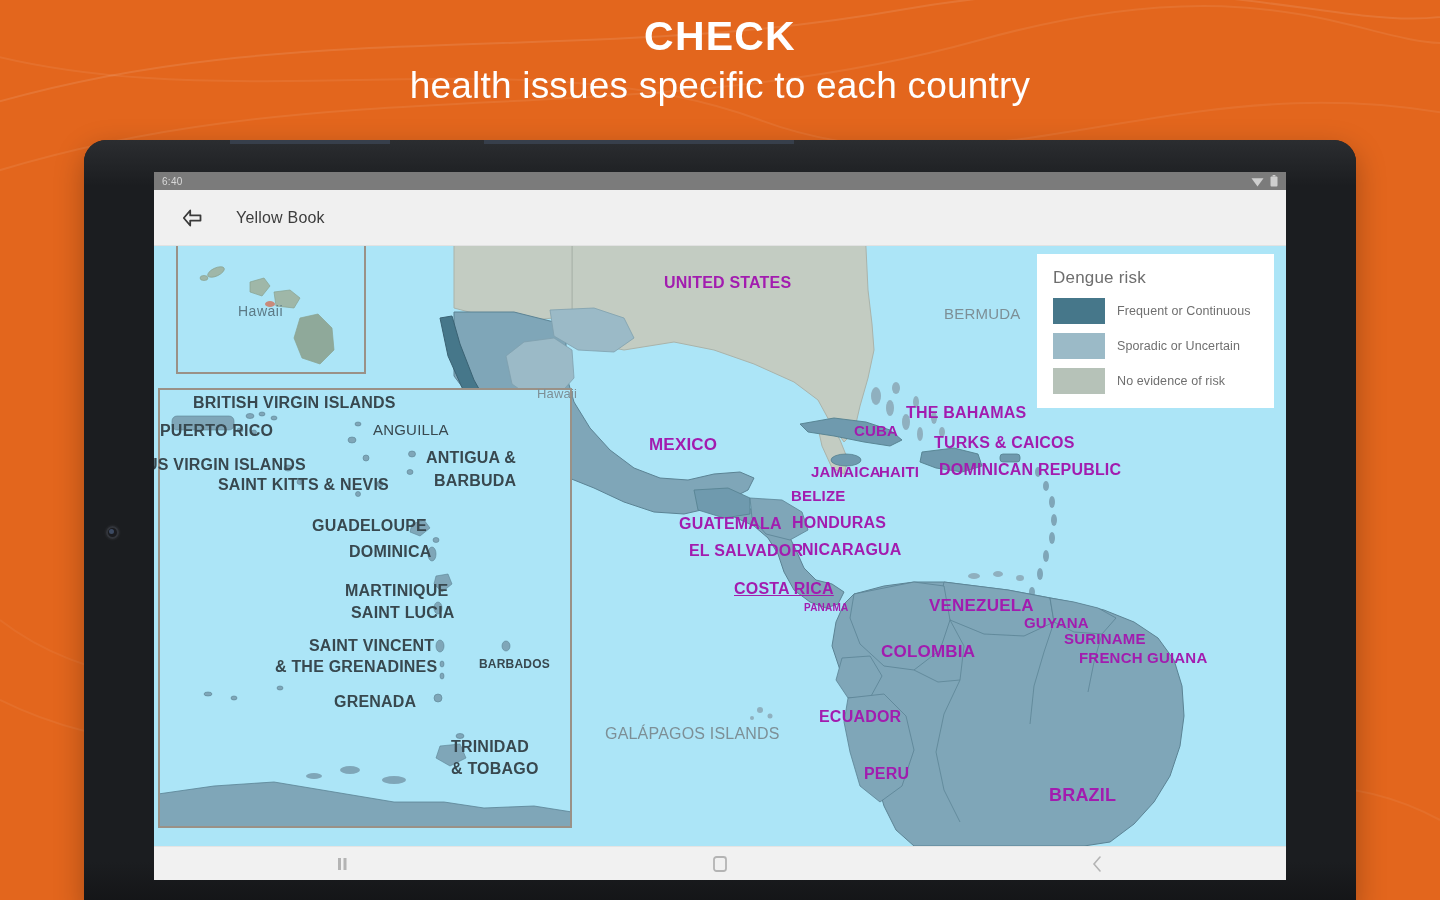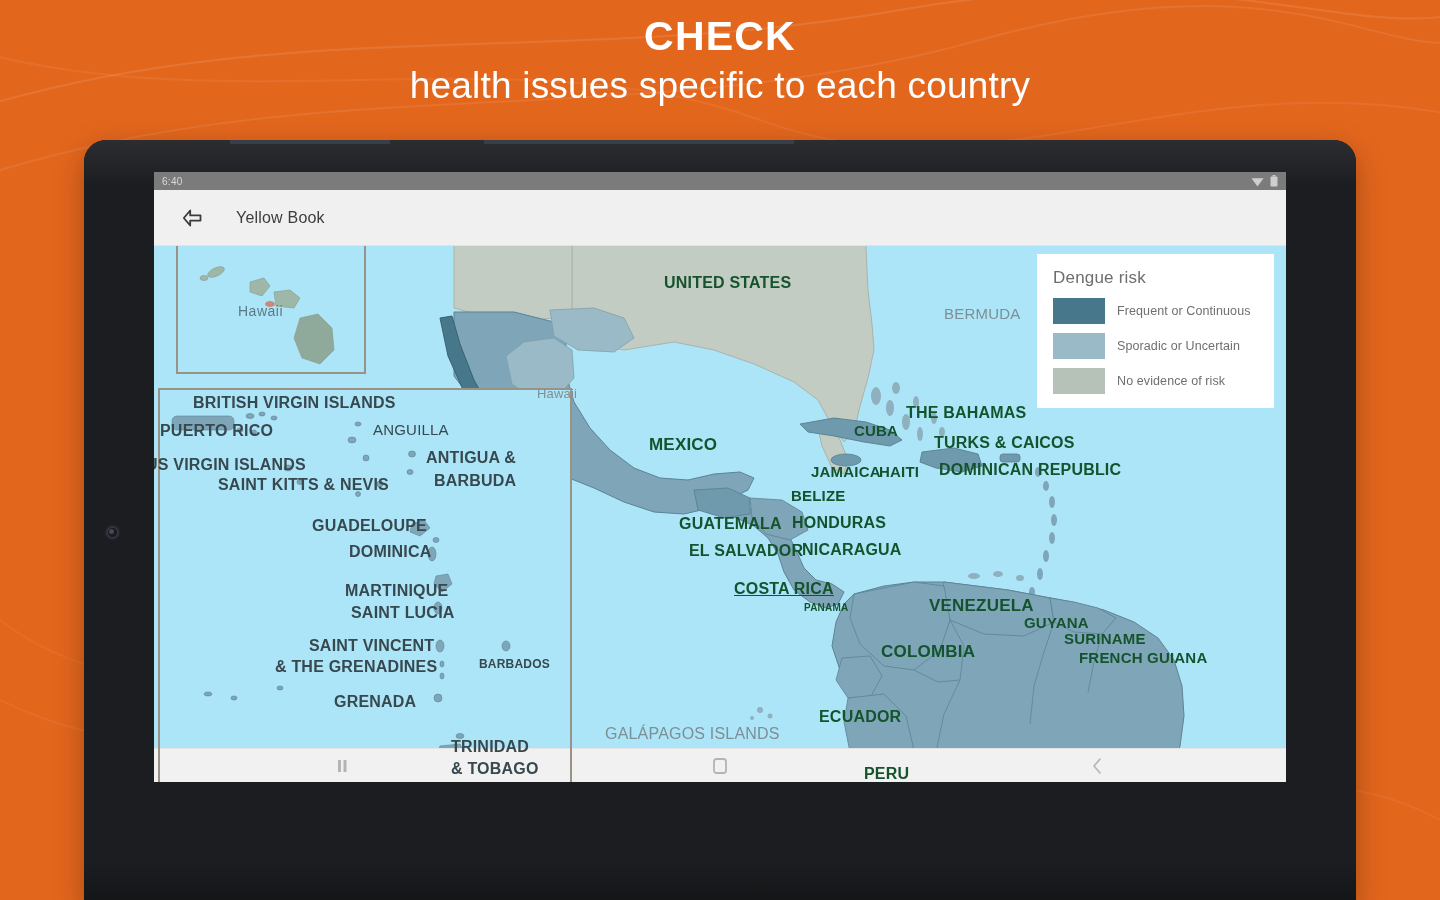--- a/index.html
+++ b/index.html
@@ -50,21 +50,21 @@
     border-radius:50%; background:#1a1b1f;
     box-shadow:inset 0 0 0 2px #32353b, 0 0 3px rgba(255,255,255,.12);
   }
   #tablet-camera::after {
     content:""; position:absolute; left:3px; top:3px; width:5px; height:5px;
     border-radius:50%; background:#3c4a62;
   }
 
   
   #screen {
-    position:absolute; left:70px; top:32px; width:1132px; height:610px;
+    position:absolute; left:70px; top:32px; width:1132px; height:708px;
     background:#ffffff; overflow:hidden;
   }
 
   
   #status-bar {
     height:18px; background:#7b7b7b; color:#dedede;
     display:flex; align-items:center; justify-content:space-between;
     padding:0 8px; font-size:10px;
   }
   #status-time { letter-spacing:.3px; opacity:.95; }
@@ -106,21 +106,21 @@
 
   
   .inset-frame {
     position:absolute; border:2px solid #9a9187; z-index:3; pointer-events:none;
   }
   #inset-hawaii { left:22px; top:-2px; width:190px; height:130px; }
   #inset-carib  { left:4px; top:142px; width:414px; height:440px; }
 
   
   .map-label {
-    position:absolute; color:#14532d; white-space:nowrap; z-index:4;
+    position:absolute; color:#a21caf; white-space:nowrap; z-index:4;
     font-family:"Liberation Sans", sans-serif; font-weight:bold;
     letter-spacing:.2px; line-height:1.05;
   }
   .map-label.muted { color:#7d8f96; font-weight:normal; }
   .map-label.inset-label { color:#38484f; }
 
   
   #nav-bar {
     position:absolute; left:0; bottom:0; width:1132px; height:34px;
     background:#f1f1f1; display:flex; align-items:center;

